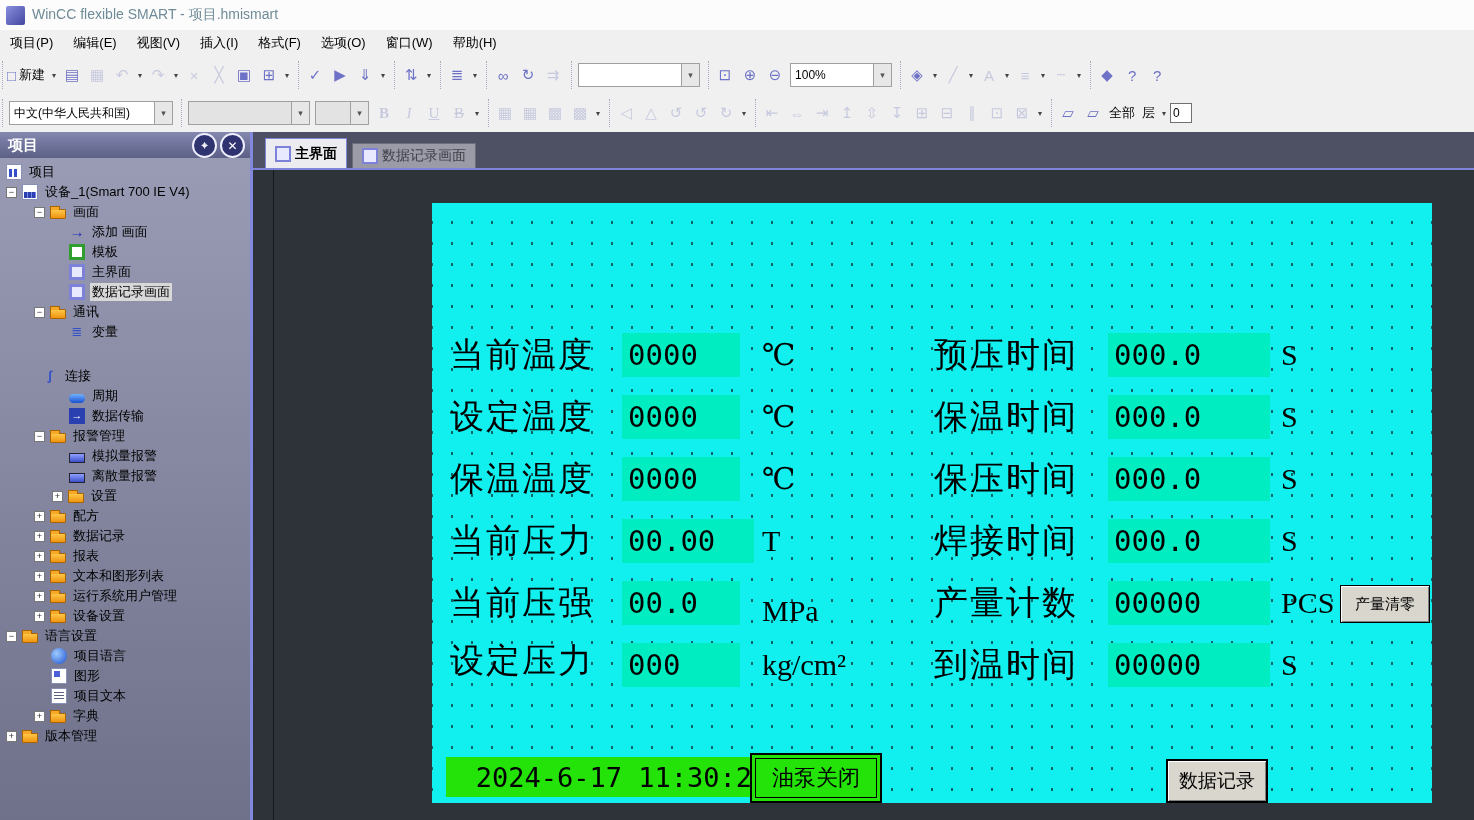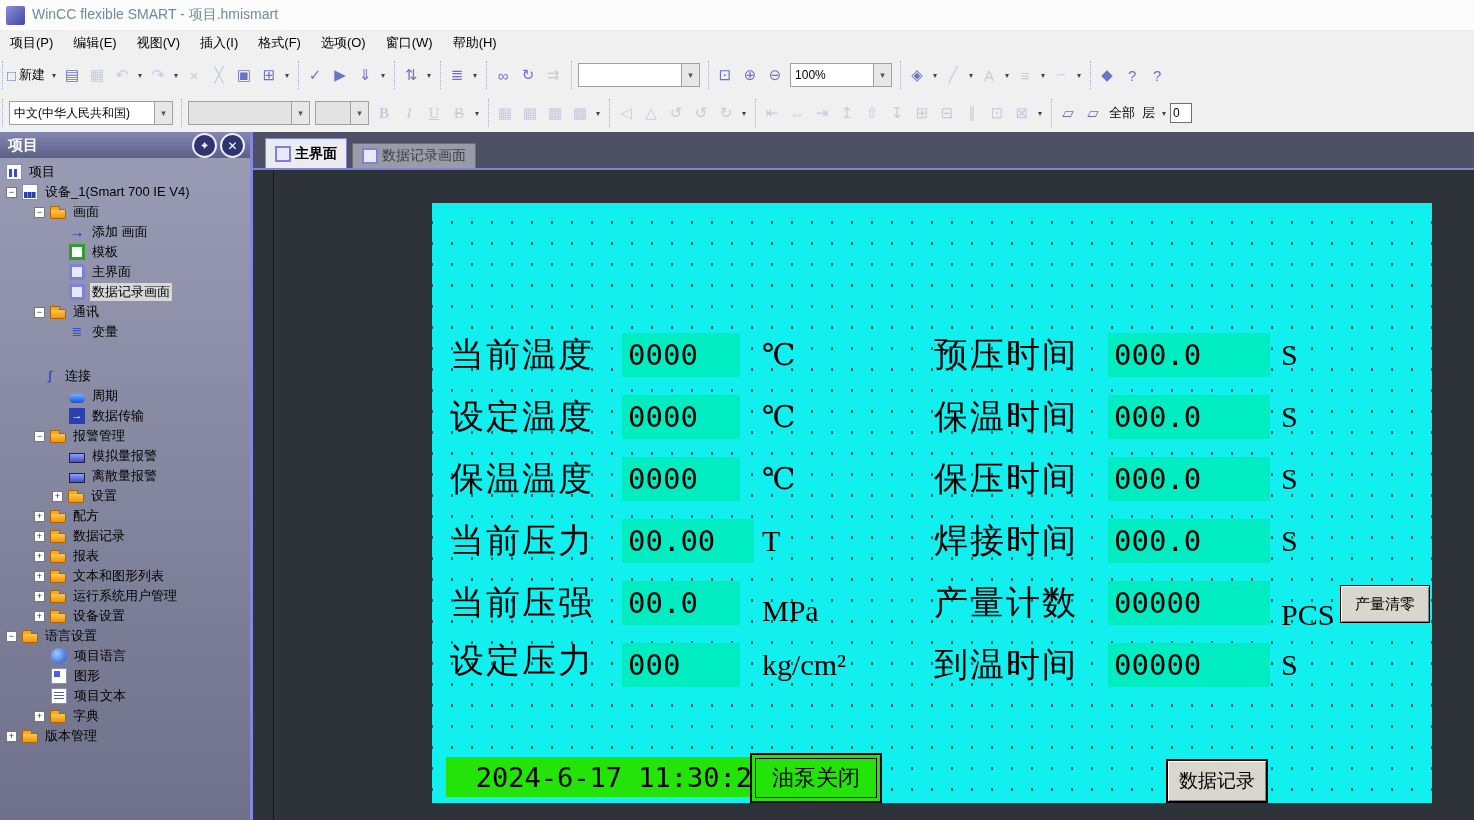--- a/index.html
+++ b/index.html
@@ -561,19 +561,19 @@
       <div class="hfield" style="left: 676px; top: 192px; width: 162px;">000.0</div>
       <div class="hunit" style="left: 849px; top: 192px;">S</div>
       <div class="hlab" style="left: 502px; top: 254px;">保压时间</div>
       <div class="hfield" style="left: 676px; top: 254px; width: 162px;">000.0</div>
       <div class="hunit" style="left: 849px; top: 254px;">S</div>
       <div class="hlab" style="left: 502px; top: 316px;">焊接时间</div>
       <div class="hfield" style="left: 676px; top: 316px; width: 162px;">000.0</div>
       <div class="hunit" style="left: 849px; top: 316px;">S</div>
       <div class="hlab" style="left: 502px; top: 378px;">产量计数</div>
       <div class="hfield" style="left: 676px; top: 378px; width: 162px;">00000</div>
-      <div class="hunit" style="left: 849px; top: 378px; margin-top: 12px;">PCS</div>
+      <div class="hunit" style="left: 849px; top: 378px;">PCS</div>
       <div class="hbtn-sm" style="left: 908px; top: 382px; width: 88px;">产量清零</div>
       <div class="hlab" style="left: 502px; top: 440px;">到温时间</div>
       <div class="hfield" style="left: 676px; top: 440px; width: 162px;">00000</div>
       <div class="hunit" style="left: 849px; top: 440px;">S</div>
     </div>
 </div>
 
 </body></html>

